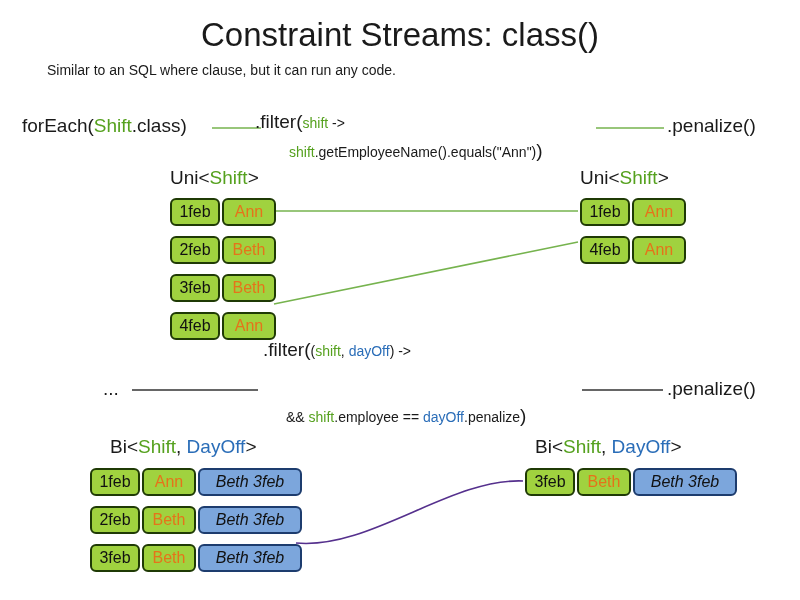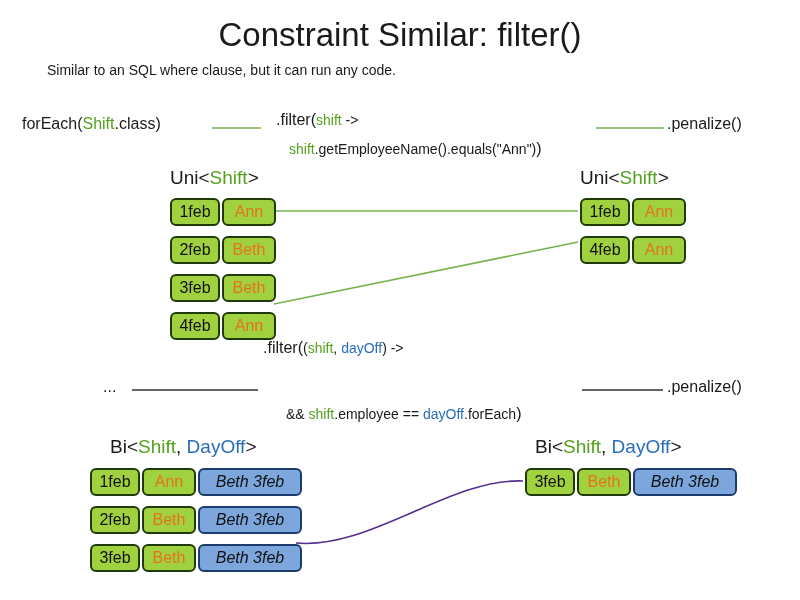--- a/index.html
+++ b/index.html
@@ -4,21 +4,21 @@
 <style>
   html,body { margin:0; padding:0; background:#ffffff; }
   .stage {
     position:relative; width:800px; height:600px; background:#ffffff;
     font-family:"Liberation Sans", sans-serif; color:#1a1a1a; overflow:hidden;
   }
   .abs { position:absolute; white-space:nowrap; }
   .title { width:100%; text-align:center; top:16px; left:0; font-size:33px; }
   .subtitle { width:100%; text-align:left; top:62px; left:0; font-size:14px;padding-left:47px; }
 
-  .big   { font-size:16px; }
+  .big   { font-size:19px; }
   .small { font-size:14px; }
   .label { font-size:19px; }
 
   .green { color:var(--green-text,#55a11e); }
   .blue  { color:var(--blue-text,#2a6db8); }
 
   .table { position:absolute; display:flex; flex-direction:column; gap:10px; }
   .row   { display:flex; gap:2px; }
   .cell {
     display:flex; align-items:center; justify-content:center;
@@ -45,26 +45,26 @@
   <svg class="overlay" width="800" height="600">
     <line class="ln-green" x1="212" y1="128" x2="261" y2="128"></line>
     <line class="ln-green" x1="596" y1="128" x2="664" y2="128"></line>
     <line class="ln-green" x1="274" y1="211" x2="578" y2="211"></line>
     <line class="ln-green" x1="274" y1="304" x2="578" y2="242"></line>
     <line class="ln-dark" x1="132" y1="390" x2="258" y2="390"></line>
     <line class="ln-dark" x1="582" y1="390" x2="663" y2="390"></line>
     <path class="ln-purple" d="M296,543 C370,550 450,478 523,481"></path>
   </svg>
 
-  <div class="abs title">Constraint Similar: filter()</div>
+  <div class="abs title">Constraint Streams: class()</div>
   <div class="abs subtitle">Similar to an SQL where clause, but it can run any code.</div>
 
   <div class="abs big" style="left:22px; top:115px;"><span>forEach(</span><span class="green">Shift</span><span>.class)</span></div>
 
-  <div class="abs" style="left:276px; top:111px;"><span class="big">.filter(</span><span class="small green">shift</span><span class="small"> -&gt;</span></div>
+  <div class="abs" style="left:255px; top:111px;"><span class="big">.filter(</span><span class="small green">shift</span><span class="small"> -&gt;</span></div>
 
   <div class="abs" style="left:289px; top:140px;"><span class="small green">shift</span><span class="small">.getEmployeeName().equals("Ann")</span><span class="big">)</span></div>
 
   <div class="abs big" style="left:667px; top:115px;">.penalize()</div>
 
   <div class="abs label" style="left:170px; top:167px;"><span>Uni&lt;</span><span class="green">Shift</span><span>&gt;</span></div>
   <div class="abs label" style="left:580px; top:167px;"><span>Uni&lt;</span><span class="green">Shift</span><span>&gt;</span></div>
 
   <div class="table" style="left:170px; top:198px;">
     <div class="row">
@@ -94,21 +94,21 @@
       <span class="cell green-cell w-date">4feb</span>
       <span class="cell green-cell w-name orange">Ann</span>
     </div>
   </div>
 
   <div class="abs big" style="left:103px; top:378px;">...</div>
 
   <div class="abs" style="left:263px; top:339px;"><span class="big">.filter(</span><span class="small">(</span><span class="small green">shift</span><span class="small">, </span><span class="small blue">dayOff</span><span class="small">)</span><span class="small"> -&gt;</span></div>
 
 
-  <div class="abs small" style="left:286px; top:405px;"><span>&amp;&amp; </span><span class="green">shift</span><span>.employee == </span><span class="blue">dayOff</span><span>.forEach</span><span class="big">)</span></div>
+  <div class="abs small" style="left:286px; top:405px;"><span>&amp;&amp; </span><span class="green">shift</span><span>.employee == </span><span class="blue">dayOff</span><span>.penalize</span><span class="big">)</span></div>
 
   <div class="abs big" style="left:667px; top:378px;">.penalize()</div>
 
   <div class="abs label" style="left:110px; top:436px;"><span>Bi&lt;</span><span class="green">Shift</span><span>, </span><span class="blue">DayOff</span><span>&gt;</span></div>
   <div class="abs label" style="left:535px; top:436px;"><span>Bi&lt;</span><span class="green">Shift</span><span>, </span><span class="blue">DayOff</span><span>&gt;</span></div>
 
   <div class="table" style="left:90px; top:468px;">
     <div class="row">
       <span class="cell green-cell w-date">1feb</span>
       <span class="cell green-cell w-name orange">Ann</span>

